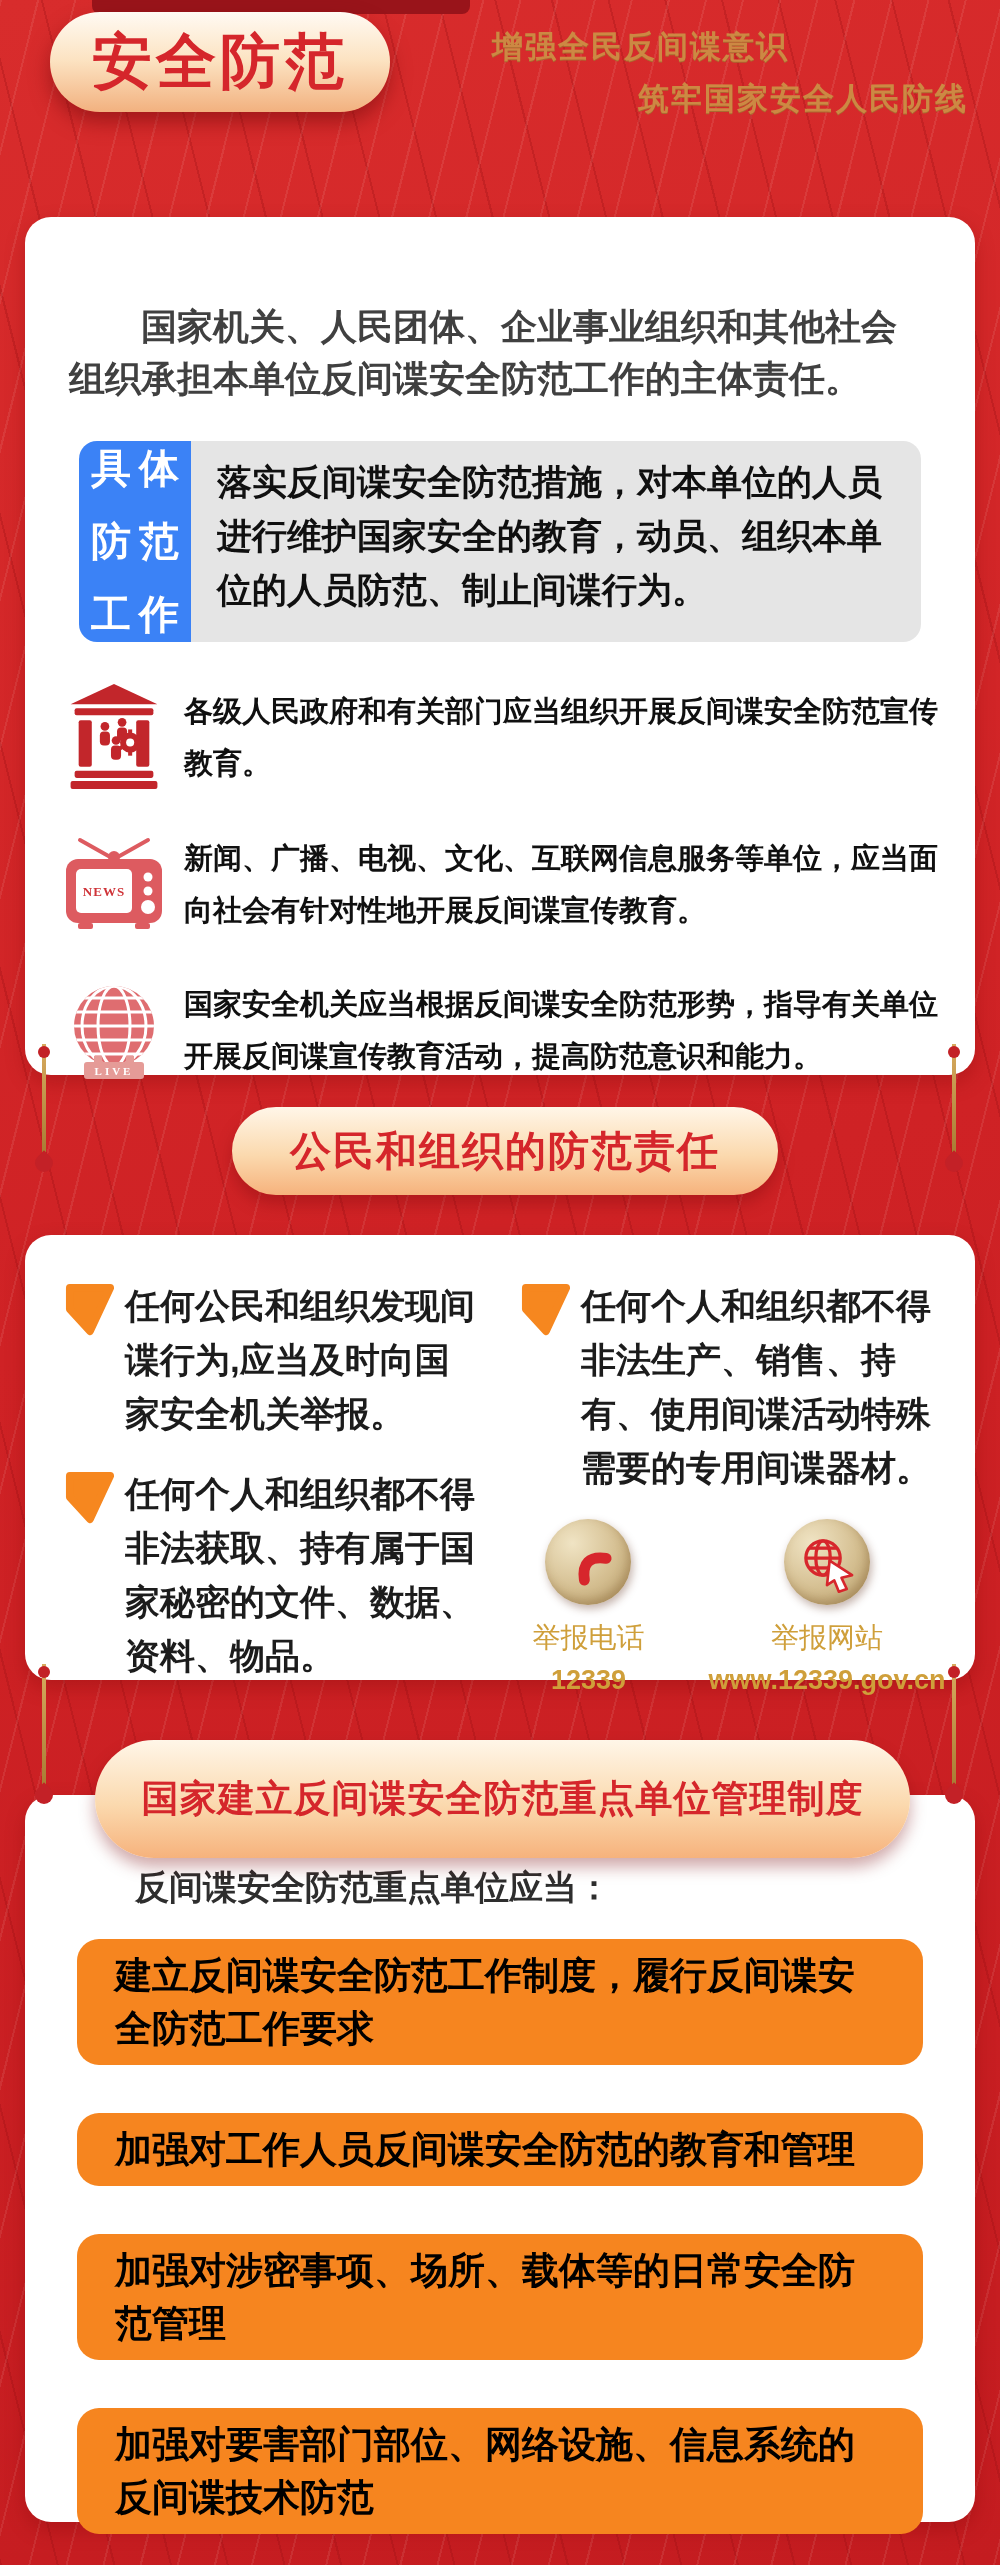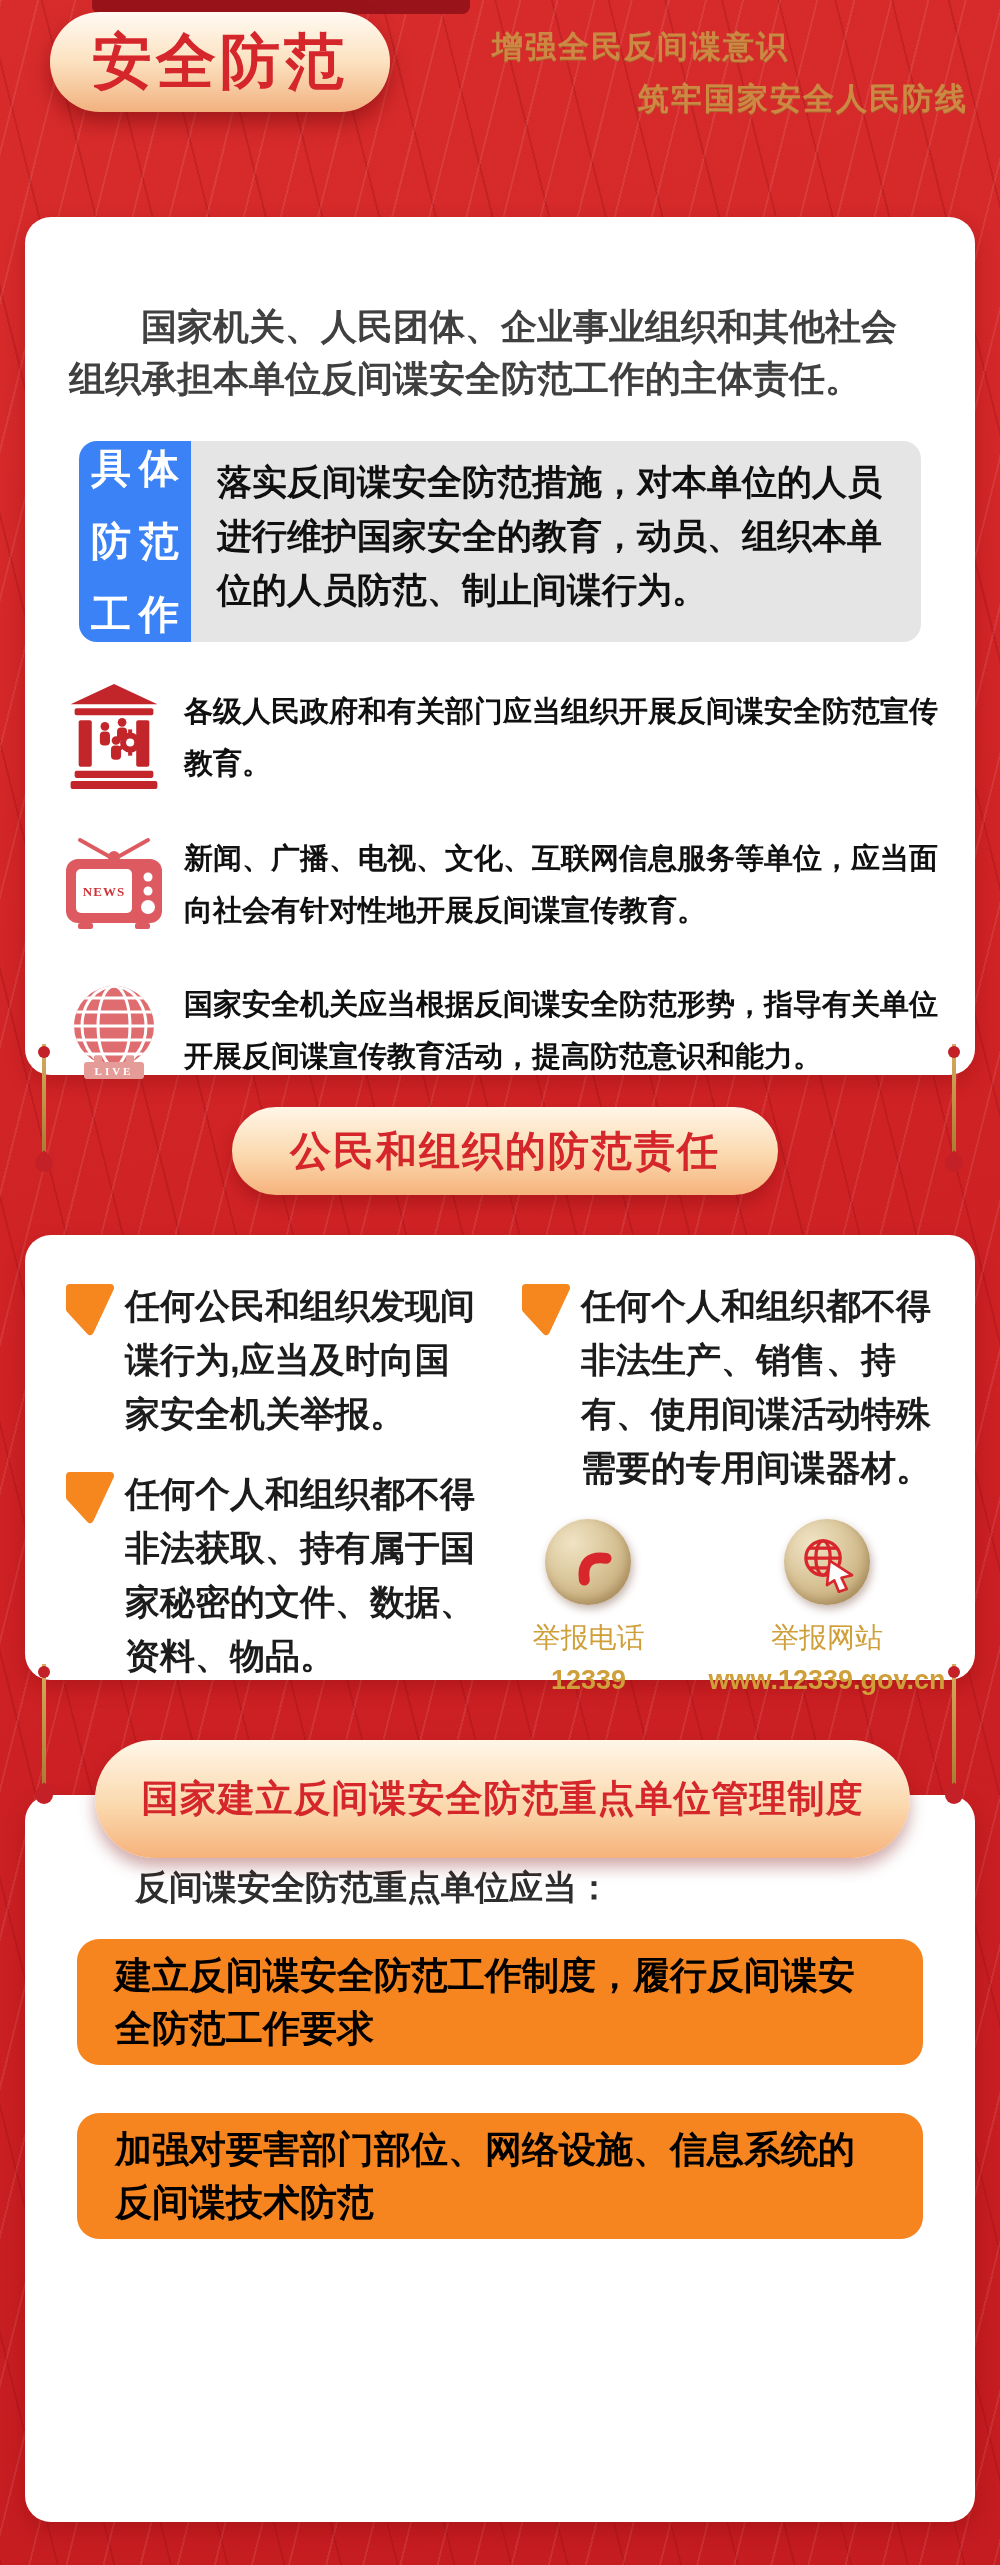--- a/index.html
+++ b/index.html
@@ -265,16 +265,18 @@
   <div class="pin g2l"></div>
   <div class="pin g2r"></div>
 
   <div class="pill banner3">
     <span>国家建立反间谍安全防范重点单位管理制度</span>
   </div>
 
   <section class="card card3">
     <p class="lead">反间谍安全防范重点单位应当：</p>
     <div class="obtn">建立反间谍安全防范工作制度，履行反间谍安全防范工作要求</div>
+    <div class="obtn">加强对工作人员反间谍安全防范的教育和管理</div>
+    <div class="obtn">加强对涉密事项、场所、载体等的日常安全防范管理</div>
     <div class="obtn">加强对要害部门部位、网络设施、信息系统的反间谍技术防范</div>
   </section>
 
 </div>
 
 </body></html>

